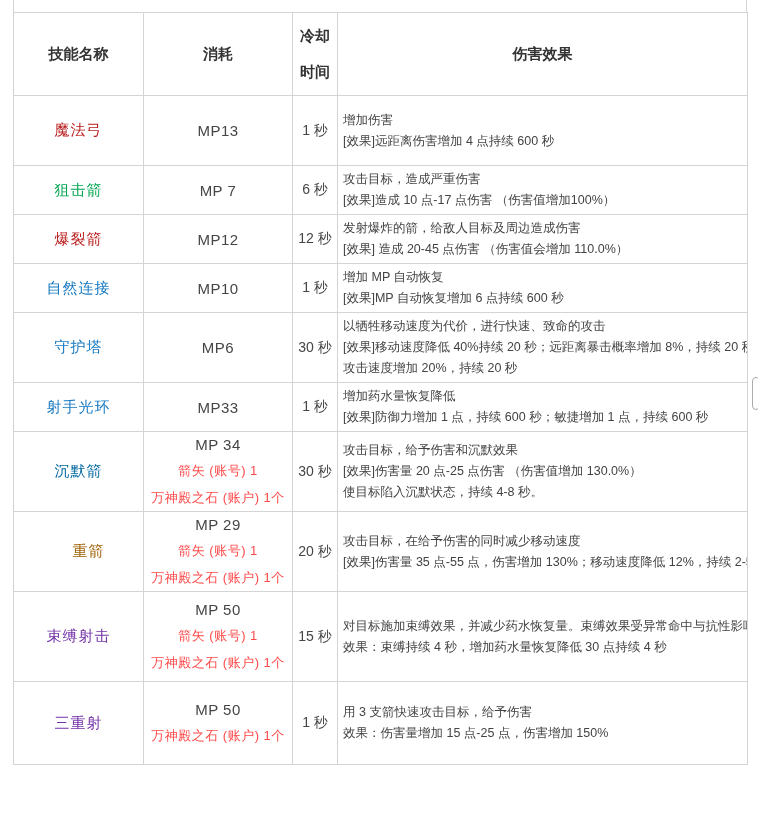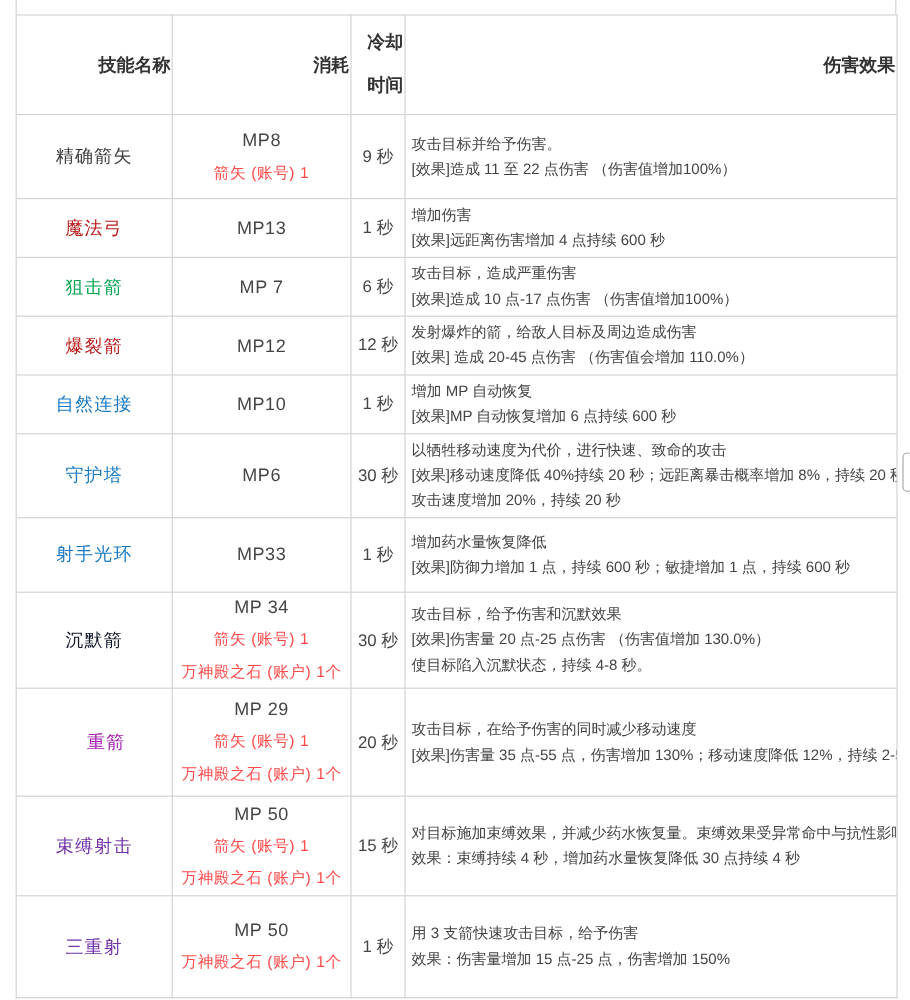--- a/index.html
+++ b/index.html
@@ -21,21 +21,21 @@
     position:absolute;left:13px;top:12px;
     width:734px;border-collapse:collapse;table-layout:fixed;
     background:#fff;
   }
   .skills th,.skills td{
     border:1px solid #d4d4d4;box-sizing:border-box;
     overflow:hidden;
   }
   .skills thead tr{height:83px;}
   .skills th{
-    font-size:15px;font-weight:bold;color:#333;text-align:right;
+    font-size:15px;font-weight:bold;color:#333;text-align:center;
     vertical-align:middle;background:#fff;
   }
   th.h-cd{white-space:pre-line;line-height:36px;}
 
   col.w-name{width:130px;}
   col.w-cost{width:149px;}
   col.w-cd{width:45px;}
   col.w-effect{width:410px;}
 
   
@@ -95,32 +95,20 @@
       <tr>
         <th>技能名称</th>
         <th>消耗</th>
         <th class="h-cd">冷却
 时间</th>
         <th>伤害效果</th>
       </tr>
     </thead>
     <tbody>
         <tr>
-          <td class="c-name"><span class="skill-name" style="color: rgb(60, 60, 60);">精确箭矢</span></td>
-          <td class="c-cost">
-            <div class="mp">MP8</div>
-            <div class="cost-red" style="color: rgb(255, 74, 74);">箭矢 (账号) 1</div>
-          </td>
-          <td class="c-cd">9 秒</td>
-          <td class="c-effect">
-            <div class="eff-line">攻击目标并给予伤害。</div>
-            <div class="eff-line">[效果]造成 11 至 22 点伤害 （伤害值增加100%）</div>
-          </td>
-        </tr>
-        <tr>
           <td class="c-name"><span class="skill-name" style="color: #b91c1c;">魔法弓</span></td>
           <td class="c-cost">
             <div class="mp">MP13</div>
           </td>
           <td class="c-cd">1 秒</td>
           <td class="c-effect">
             <div class="eff-line">增加伤害</div>
             <div class="eff-line">[效果]远距离伤害增加 4 点持续 600 秒</div>
           </td>
         </tr>
@@ -174,35 +162,35 @@
           <td class="c-cost">
             <div class="mp">MP33</div>
           </td>
           <td class="c-cd">1 秒</td>
           <td class="c-effect">
             <div class="eff-line">增加药水量恢复降低</div>
             <div class="eff-line">[效果]防御力增加 1 点，持续 600 秒；敏捷增加 1 点，持续 600 秒</div>
           </td>
         </tr>
         <tr>
-          <td class="c-name"><span class="skill-name" style="color: #0f172a;">沉默箭</span></td>
+          <td class="c-name"><span class="skill-name" style="color: #0369a1;">沉默箭</span></td>
           <td class="c-cost">
             <div class="mp">MP 34</div>
             <div class="cost-red" style="color: rgb(255, 74, 74);">箭矢 (账号) 1</div>
             <div class="cost-red" style="color: rgb(255, 74, 74);">万神殿之石 (账户) 1个</div>
           </td>
           <td class="c-cd">30 秒</td>
           <td class="c-effect">
             <div class="eff-line">攻击目标，给予伤害和沉默效果</div>
             <div class="eff-line">[效果]伤害量 20 点-25 点伤害 （伤害值增加 130.0%）</div>
             <div class="eff-line">使目标陷入沉默状态，持续 4-8 秒。</div>
           </td>
         </tr>
         <tr>
-          <td class="c-name"><span class="skill-name" style="color: #a21caf; margin-left: 20px;">重箭</span></td>
+          <td class="c-name"><span class="skill-name" style="color: #a16207; margin-left: 20px;">重箭</span></td>
           <td class="c-cost">
             <div class="mp">MP 29</div>
             <div class="cost-red" style="color: rgb(255, 74, 74);">箭矢 (账号) 1</div>
             <div class="cost-red" style="color: rgb(255, 74, 74);">万神殿之石 (账户) 1个</div>
           </td>
           <td class="c-cd">20 秒</td>
           <td class="c-effect">
             <div class="eff-line">攻击目标，在给予伤害的同时减少移动速度</div>
             <div class="eff-line">[效果]伤害量 35 点-55 点，伤害增加 130%；移动速度降低 12%，持续 2-5 秒</div>
           </td>

